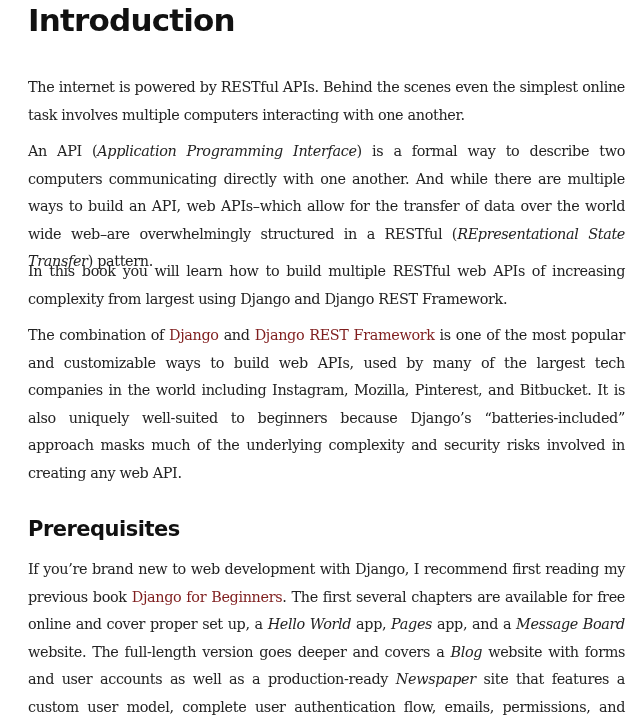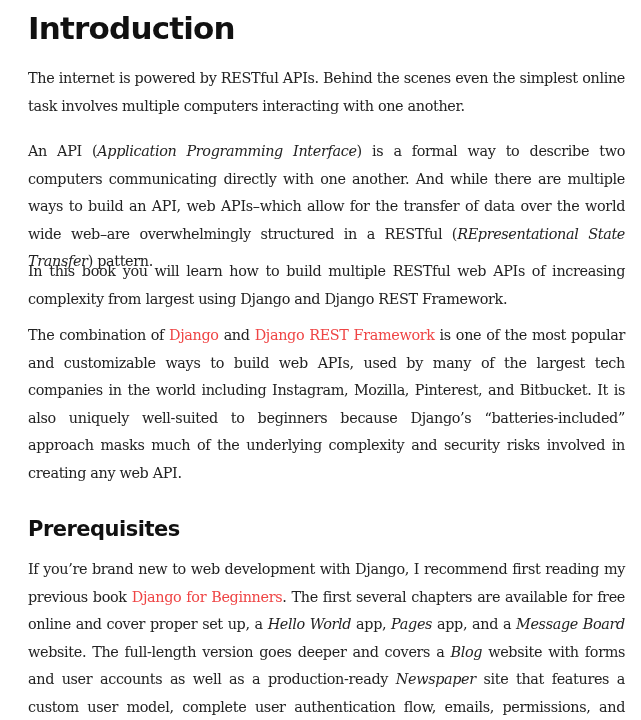--- a/index.html
+++ b/index.html
@@ -1,40 +1,40 @@
 <!DOCTYPE html>
 <html><head>
 <meta charset="utf-8">
 <style>
   html, body { margin: 0; padding: 0; background: #ffffff; }
   body { width: 641px; height: 720px; overflow: hidden; position: relative; }
   .page { position: absolute; left: 28px; top: 0; width: 597px; color: #1f1f1f; }
   h1 {
     font-family: "DejaVu Sans", sans-serif; font-weight: bold; font-size: 31px;
-    letter-spacing: -0.8px; margin: 0; position: absolute; top: 10px; left: 0; color: #111;
+    letter-spacing: -0.8px; margin: 0; position: absolute; top: 2px; left: 0; color: #111;
   }
   h2 {
     font-family: "DejaVu Sans", sans-serif; font-weight: bold; font-size: 21px;
     letter-spacing: -0.5px; margin: 0; position: absolute; left: 0; color: #111;
   }
   p {
     font-family: "DejaVu Serif", serif; font-size: 14.4px; line-height: 27.6px;
     margin: 0; position: absolute; left: 0; width: 597px; text-align: justify;
     letter-spacing: -0.35px; color: #222;
   }
-  a { color: #ef4444; text-decoration: none; }
+  a { color: #7f1d1d; text-decoration: none; }
   em { }
 </style>
 </head>
 <body>
 
 <div class="page">
   <h1>Introduction</h1>
 
-  <p style="top:65px">The internet is powered by RESTful APIs. Behind the scenes even the simplest online task involves multiple computers interacting with one another.</p>
+  <p style="top:74px">The internet is powered by RESTful APIs. Behind the scenes even the simplest online task involves multiple computers interacting with one another.</p>
 
   <p style="top:138px"><span>An API (</span><em>Application Programming Interface</em><span>) is a formal way to describe two computers communicating directly with one another. And while there are multiple ways to build an API, web APIs–which allow for the transfer of data over the world wide web–are overwhelmingly structured in a RESTful (</span><em>REpresentational State Transfer</em><span>) pattern.</span></p>
 
   <p style="top:258px">In this book you will learn how to build multiple RESTful web APIs of increasing complexity from largest using Django and Django REST Framework.</p>
 
   <p style="top:322px"><span>The combination of </span><a href="#">Django</a><span> and </span><a href="#">Django REST Framework</a><span> is one of the most popular and customizable ways to build web APIs, used by many of the largest tech companies in the world including Instagram, Mozilla, Pinterest, and Bitbucket. It is also uniquely well-suited to beginners because Django’s “batteries-included” approach masks much of the underlying complexity and security risks involved in creating any web API.</span></p>
 
   <h2 style="top:517px">Prerequisites</h2>
 
   <p style="top:556px"><span>If you’re brand new to web development with Django, I recommend first reading my previous book </span><a href="#">Django for Beginners</a><span>. The first several chapters are available for free online and cover proper set up, a </span><em>Hello World</em><span> app, </span><em>Pages</em><span> app, and a </span><em>Message Board</em><span> website. The full-length version goes deeper and covers a </span><em>Blog</em><span> website with forms and user accounts as well as a production-ready </span><em>Newspaper</em><span> site that features a custom user model, complete user authentication flow, emails, permissions, and more.</span></p>

